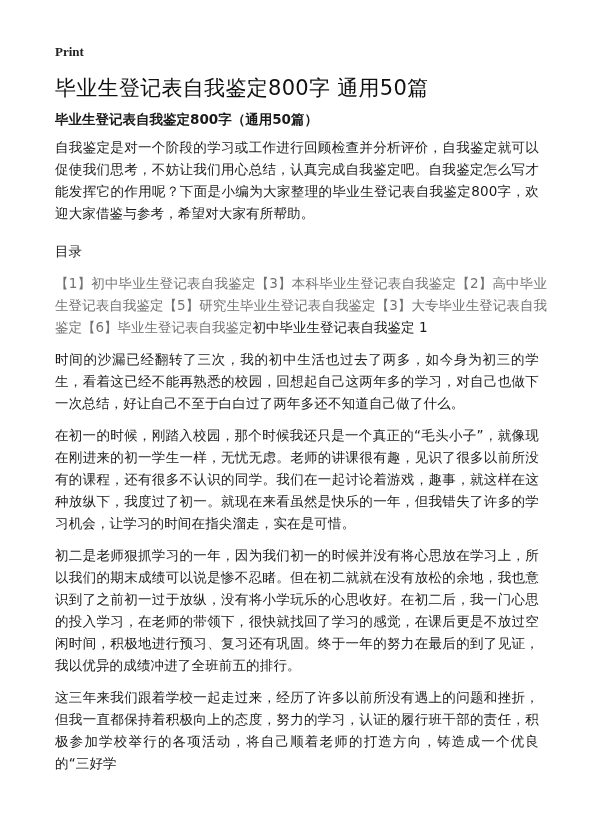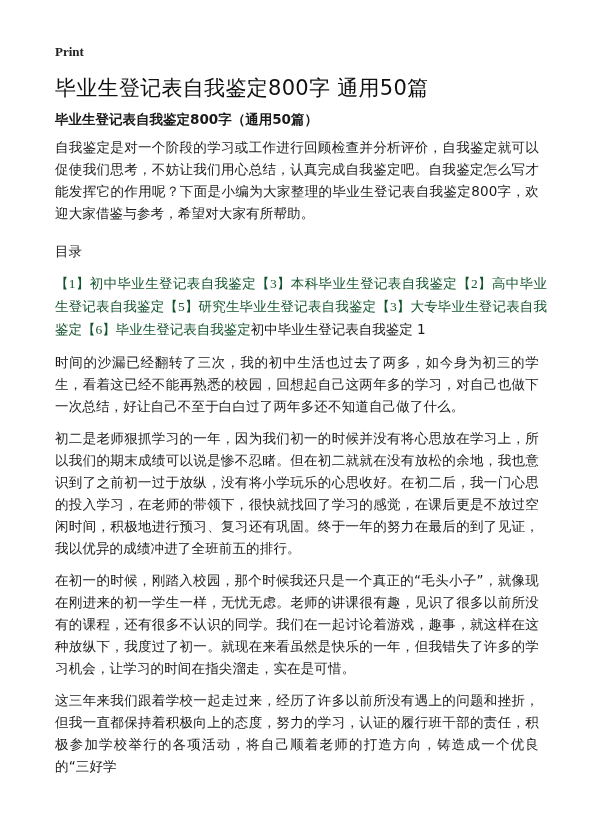--- a/index.html
+++ b/index.html
@@ -56,39 +56,38 @@
       line-height: 22px;
       margin: 16px 0 10px 0;
     }
     .toc {
       font-size: 13.5px;
       line-height: 22px;
       margin: 0 0 10px 0;
       text-align: justify;
     }
     .toc-link {
-      color: #14532d;
+      color: #737373;
       text-decoration: none;
       cursor: pointer;
-      font-family: Liberation Serif, serif;
     }
   </style>
 </head>
 <body>
 
 <div class="page">
   <div class="print-label">Print</div>
 
   <h1 class="doc-title">毕业生登记表自我鉴定800字 通用50篇</h1>
 
   <div class="subtitle">毕业生登记表自我鉴定800字（通用50篇）</div>
 
   <p class="para">自我鉴定是对一个阶段的学习或工作进行回顾检查并分析评价，自我鉴定就可以促使我们思考，不妨让我们用心总结，认真完成自我鉴定吧。自我鉴定怎么写才能发挥它的作用呢？下面是小编为大家整理的毕业生登记表自我鉴定800字，欢迎大家借鉴与参考，希望对大家有所帮助。</p>
 
   <div class="toc-heading">目录</div>
 
   <div class="toc"><a class="toc-link">【1】初中毕业生登记表自我鉴定</a><a class="toc-link">【3】本科毕业生登记表自我鉴定</a><a class="toc-link">【2】高中毕业生登记表自我鉴定</a><a class="toc-link">【5】研究生毕业生登记表自我鉴定</a><a class="toc-link">【3】大专毕业生登记表自我鉴定</a><a class="toc-link">【6】毕业生登记表自我鉴定</a><span>初中毕业生登记表自我鉴定 1</span></div>
 
   <p class="para">时间的沙漏已经翻转了三次，我的初中生活也过去了两多，如今身为初三的学生，看着这已经不能再熟悉的校园，回想起自己这两年多的学习，对自己也做下一次总结，好让自己不至于白白过了两年多还不知道自己做了什么。</p>
+  <p class="para">在初一的时候，刚踏入校园，那个时候我还只是一个真正的“毛头小子”，就像现在刚进来的初一学生一样，无忧无虑。老师的讲课很有趣，见识了很多以前所没有的课程，还有很多不认识的同学。我们在一起讨论着游戏，趣事，就这样在这种放纵下，我度过了初一。就现在来看虽然是快乐的一年，但我错失了许多的学习机会，让学习的时间在指尖溜走，实在是可惜。</p>
   <p class="para">初二是老师狠抓学习的一年，因为我们初一的时候并没有将心思放在学习上，所以我们的期末成绩可以说是惨不忍睹。但在初二就就在没有放松的余地，我也意识到了之前初一过于放纵，没有将小学玩乐的心思收好。在初二后，我一门心思的投入学习，在老师的带领下，很快就找回了学习的感觉，在课后更是不放过空闲时间，积极地进行预习、复习还有巩固。终于一年的努力在最后的到了见证，我以优异的成绩冲进了全班前五的排行。</p>
-  <p class="para">在初一的时候，刚踏入校园，那个时候我还只是一个真正的“毛头小子”，就像现在刚进来的初一学生一样，无忧无虑。老师的讲课很有趣，见识了很多以前所没有的课程，还有很多不认识的同学。我们在一起讨论着游戏，趣事，就这样在这种放纵下，我度过了初一。就现在来看虽然是快乐的一年，但我错失了许多的学习机会，让学习的时间在指尖溜走，实在是可惜。</p>
   <p class="para">这三年来我们跟着学校一起走过来，经历了许多以前所没有遇上的问题和挫折，但我一直都保持着积极向上的态度，努力的学习，认证的履行班干部的责任，积极参加学校举行的各项活动，将自己顺着老师的打造方向，铸造成一个优良的“三好学</p>
 </div>
 
 </body></html>

